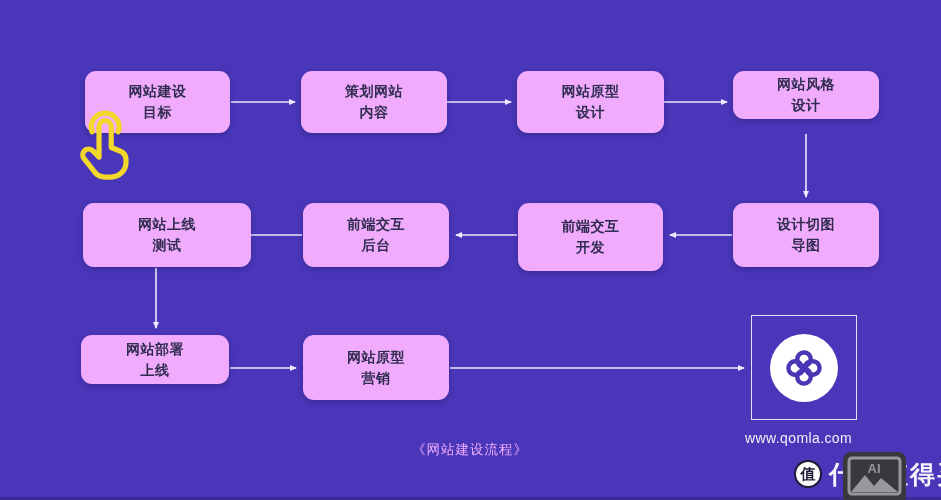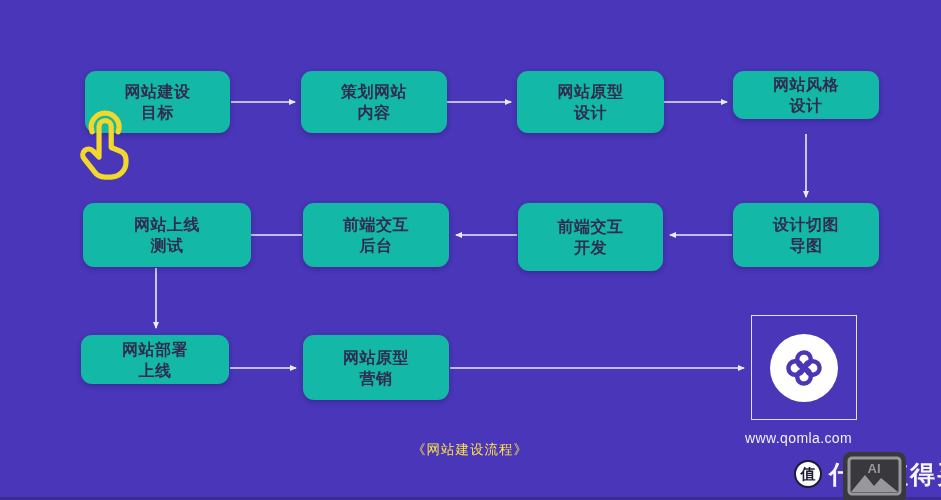--- a/index.html
+++ b/index.html
@@ -7,26 +7,26 @@
   body {
     position:relative;
     width:941px; height:500px;
     background:#4936b8;
     overflow:hidden;
     font-family:"Liberation Sans","DejaVu Sans",sans-serif;
   }
   .connectors { position:absolute; left:0; top:0; width:941px; height:500px; pointer-events:none; }
   .node {
     position:absolute;
-    background:#14b8a6;
+    background:#f0abfc;
     border-radius:11px;
     display:flex; flex-direction:column;
     align-items:center; justify-content:center;
     color:#2f2c4f;
-    font-size:16px; font-weight:700;
+    font-size:14px; font-weight:700;
     line-height:21px;
     text-align:center;
     box-shadow:0 2px 5px rgba(25,12,70,0.28);
     letter-spacing:0.5px;
   }
   .hand { position:absolute; left:62px; top:104px; width:88px; height:80px; z-index:4; }
   .logo-frame {
     position:absolute; left:751px; top:315px; width:106px; height:105px;
     border:1.5px solid rgba(255,255,255,0.85);
     display:flex; align-items:center; justify-content:center;
@@ -37,21 +37,21 @@
     display:flex; align-items:center; justify-content:center;
   }
   .logo-url {
     position:absolute; left:745px; top:430px; width:118px;
     text-align:left;
     color:#f2f0fc; font-size:14px; letter-spacing:0.4px;
   }
   .caption {
     position:absolute; left:320px; top:441px; width:300px;
     text-align:center;
-    color:#fde047; font-size:13.5px; letter-spacing:1px;
+    color:#f0abfc; font-size:13.5px; letter-spacing:1px;
   }
   .wm-disc {
     position:absolute; left:794px; top:460px; width:28px; height:28px;
     background:#fdfdfd; border:2px solid #1c1c36; border-radius:50%;
     display:flex; align-items:center; justify-content:center;
     color:#1c1c36; font-size:15px; font-weight:800; z-index:5;
   }
   .wm-text {
     position:absolute; left:829px; top:458px;
     color:rgba(255,255,255,0.95);

